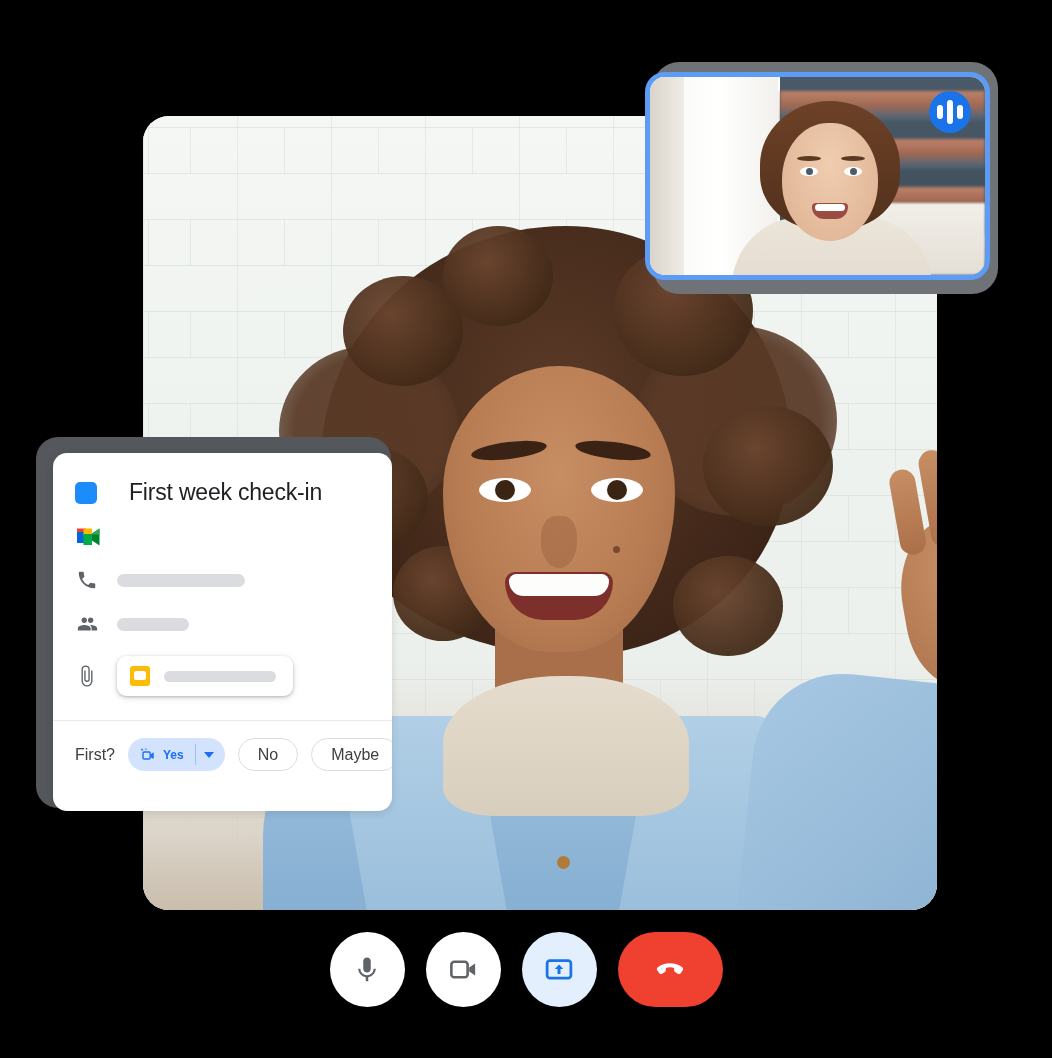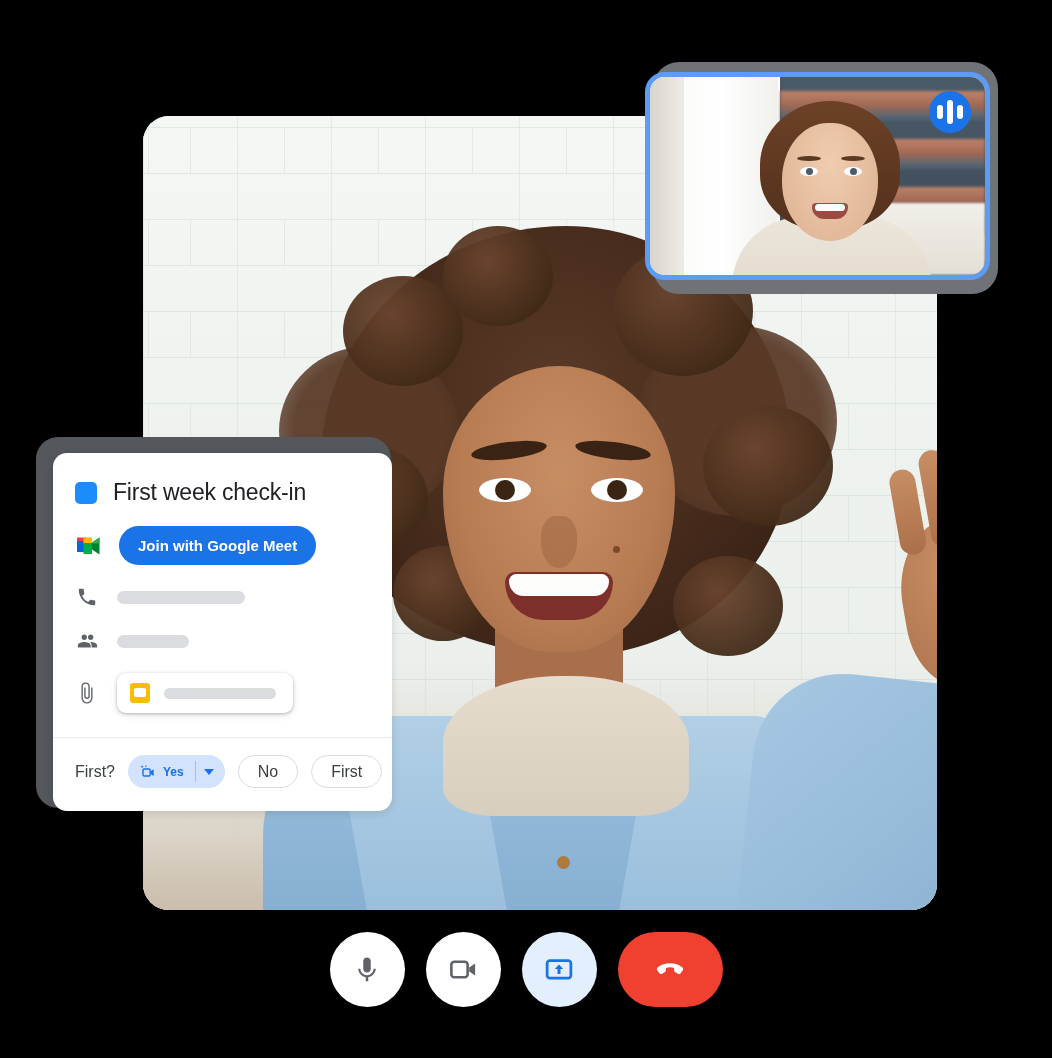--- a/index.html
+++ b/index.html
@@ -198,21 +198,21 @@
     position: absolute; left: 36px; top: 437px;
     width: 355px; height: 371px; border-radius: 22px; background: #54575b;
   }
   #cal-card {
     position: absolute; left: 53px; top: 453px;
     width: 339px; height: 358px;
     background: #fff; border-radius: 14px; overflow: hidden;
     box-shadow: 0 2px 8px rgba(0,0,0,.12);
   }
   #cal-body { padding: 26px 22px 0 22px; }
-  .cal-title-row { display: flex; align-items: center; gap: 16px; }
+  .cal-title-row { display: flex; align-items: center; gap: 32px; }
   .cal-sq { width: 22px; height: 22px; border-radius: 5px; background: #1b8cf9; flex: none; }
   .cal-title { font-size: 23px; color: #202124; letter-spacing: -.2px; white-space: nowrap; }
 
   .cal-row { display: flex; align-items: center; gap: 18px; margin-top: 20px; }
   .cal-ico { width: 24px; height: 24px; flex: none; display: flex;
              align-items: center; justify-content: center; }
   #meet-logo { width: 26px; height: 22px; position: relative; flex: none; }
 
   #join-btn {
     background: #1b73e8; color: #fff; border: none; cursor: pointer;
@@ -373,21 +373,20 @@
         <div id="meet-logo">
           <svg viewBox="0 0 26 22" width="26" height="22">
             <path d="M17 7.5 24.5 2.5v17L17 14.5z" fill="#00832d"></path>
             <path d="M17 7.5 24.5 2.5v6H17z" fill="#31a854"></path>
             <rect x="2" y="5" width="9" height="12" fill="#0066da"></rect>
             <rect x="2" y="2.5" width="9" height="3.5" fill="#e94235"></rect>
             <rect x="8.5" y="2.5" width="8.5" height="7" fill="#ffba00"></rect>
             <rect x="8.5" y="8" width="8.5" height="11" fill="#00ac47"></rect>
           </svg>
         </div>
-        <button id="join-btn">Join with Google Meet</button>
       </div>
 
       <div class="cal-row">
         <span class="cal-ico">
           <svg viewBox="0 0 24 24" width="22" height="22" fill="#5f6368">
             <path d="M6.6 10.8a15.1 15.1 0 0 0 6.6 6.6l2.2-2.2c.3-.3.7-.4 1-.2 1.2.4 2.4.6 3.6.6.6 0 1 .4 1 1V20c0 .6-.4 1-1 1C10.6 21 3 13.4 3 4c0-.6.4-1 1-1h3.5c.6 0 1 .4 1 1 0 1.3.2 2.5.6 3.6.1.4 0 .7-.2 1l-2.3 2.2z"></path>
           </svg>
         </span>
         <div class="bar w1"></div>
       </div>
@@ -428,21 +427,21 @@
             <rect x="4.2" y="5.4" width="7.6" height="7.4" rx="1.2" fill="none" stroke="#1b6ef3" stroke-width="1.5"></rect>
             <path d="M12.4 7.6l3.2-2v7.2l-3.2-2z" fill="#1b6ef3"></path>
           </svg>
         </span>
         <span class="ytxt">Yes</span>
         <span id="yes-divider"></span>
         <span class="caret"></span>
       </div>
 
       <button class="rsvp-btn">No</button>
-      <button class="rsvp-btn">First</button>
+      <button class="rsvp-btn">Maybe</button>
     </div>
   </div>
 
   <div id="controls">
 
     <button class="ctl">
       <svg viewBox="0 0 24 24" width="30" height="30" fill="#5f6368">
         <path d="M12 14c1.7 0 3-1.3 3-3V5c0-1.7-1.3-3-3-3S9 3.3 9 5v6c0 1.7 1.3 3 3 3z"></path>
         <path d="M17.3 11c0 3-2.5 5.1-5.3 5.1S6.7 14 6.7 11H5c0 3.4 2.7 6.2 6 6.7V21h2v-3.3c3.3-.5 6-3.3 6-6.7h-1.7z"></path>
       </svg>

